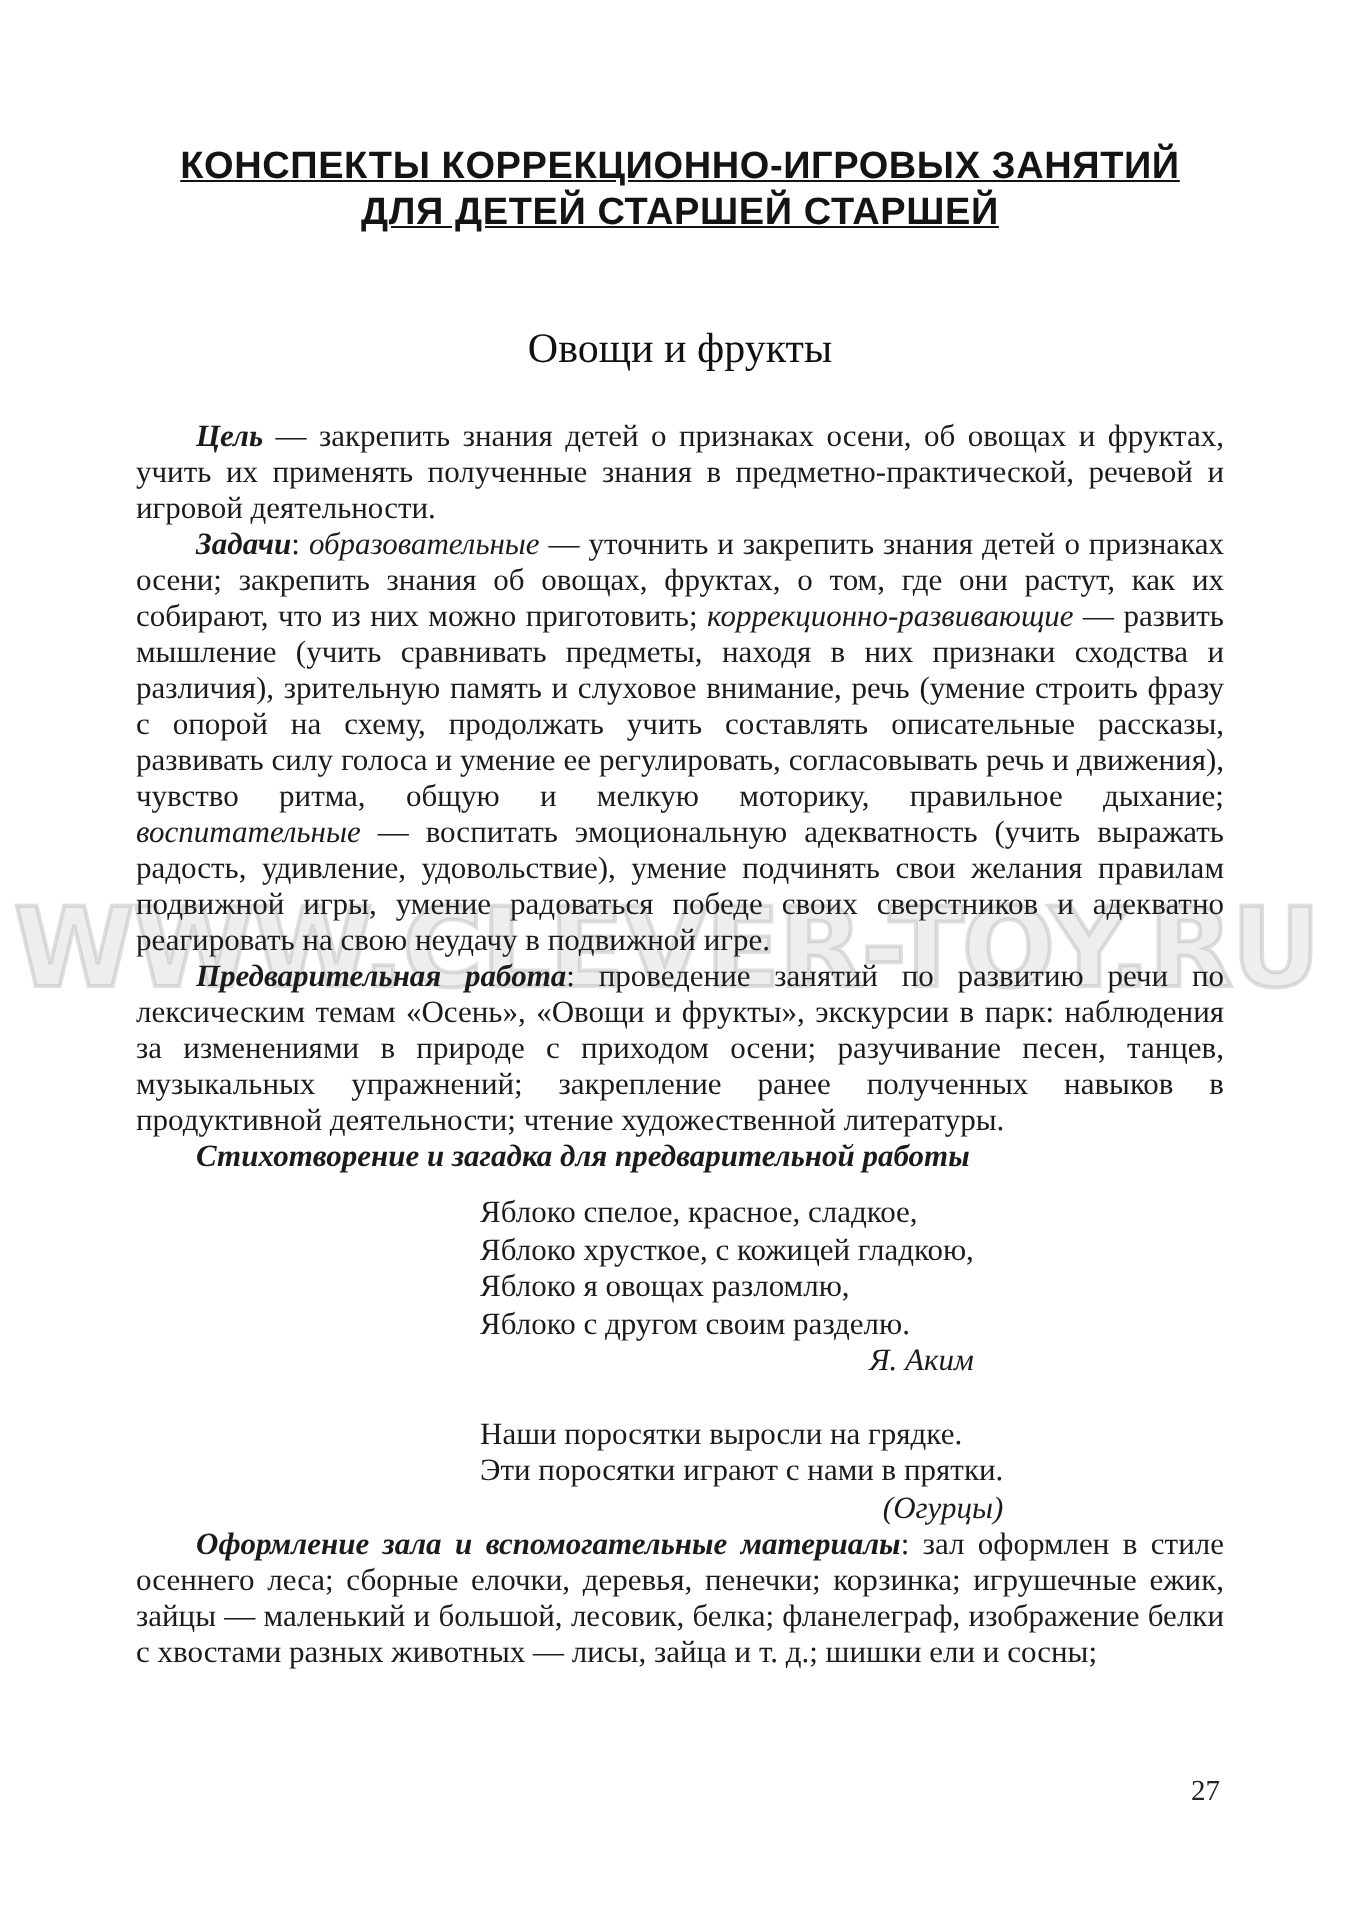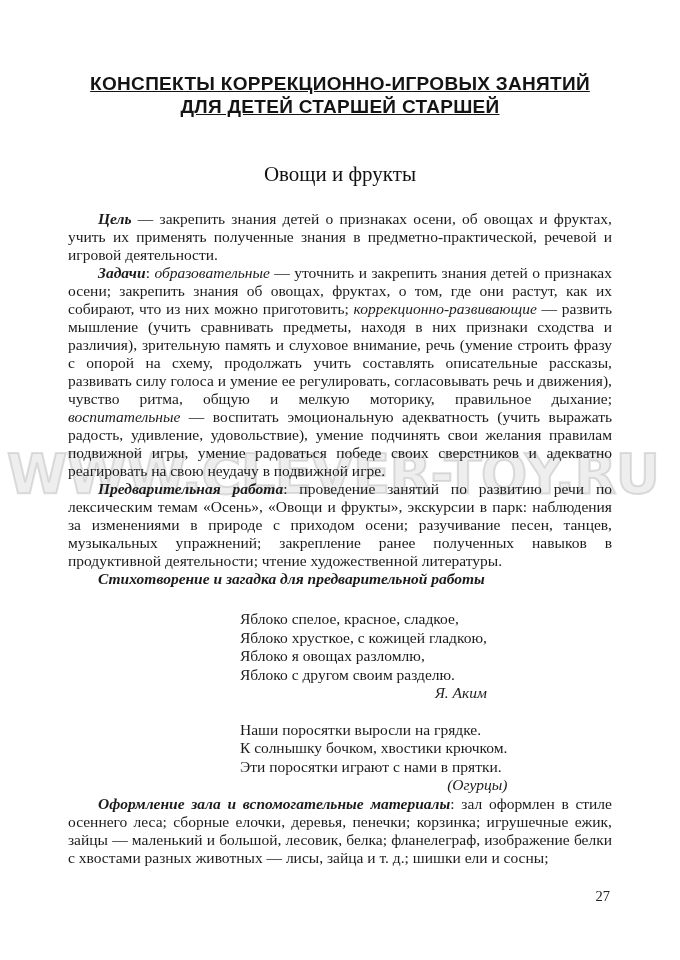--- a/index.html
+++ b/index.html
@@ -42,21 +42,21 @@
   .run-bi { font-weight: bold; font-style: italic; }
   .run-i  { font-style: italic; }
   .run-n  { }
   .poem-block {
     margin-left: 172px;
     width: fit-content;
     font-size: 15.5px;
     line-height: 18.5px;
     text-align: left;
   }
-  .poem-1 { margin-top: 22px; }
+  .poem-1 { margin-top: 10px; }
   .poem-2 { margin-top: 18px; }
   .poem-line { white-space: nowrap; }
   .poem-attrib { text-align: right; font-style: italic; }
   .closing-para { margin-top: 9px; }
   .page-number {
     position: absolute;
     top: 888px;
     right: 70px;
     font-size: 14.5px;
     color: #222;
@@ -112,21 +112,20 @@
             <div class="poem-line">Яблоко хрусткое, с кожицей гладкою,</div>
             <div class="poem-line">Яблоко я овощах разломлю,</div>
             <div class="poem-line">Яблоко с другом своим разделю.</div>
           </div>
         <div class="poem-attrib">Я. Аким</div>
       </div>
 
       <div class="poem-block poem-2">
         <div>
             <div class="poem-line">Наши поросятки выросли на грядке.</div>
-            <div class="poem-line">К солнышку бочком, хвостики крючком.</div>
             <div class="poem-line">Эти поросятки играют с нами в прятки.</div>
           </div>
         <div class="poem-attrib">(Огурцы)</div>
       </div>
 
       <p class="para closing-para"><span class="run-bi">Оформление зала и вспомогательные материалы</span><span class="run-n">: зал оформлен в стиле осеннего леса; сборные елочки, деревья, пенечки; корзинка; игрушечные ежик, зайцы — маленький и большой, лесовик, белка; фланелеграф, изображение белки с хвостами разных животных — лисы, зайца и т. д.; шишки ели и сосны;</span></p>
 
     </div>
 
   </div>

